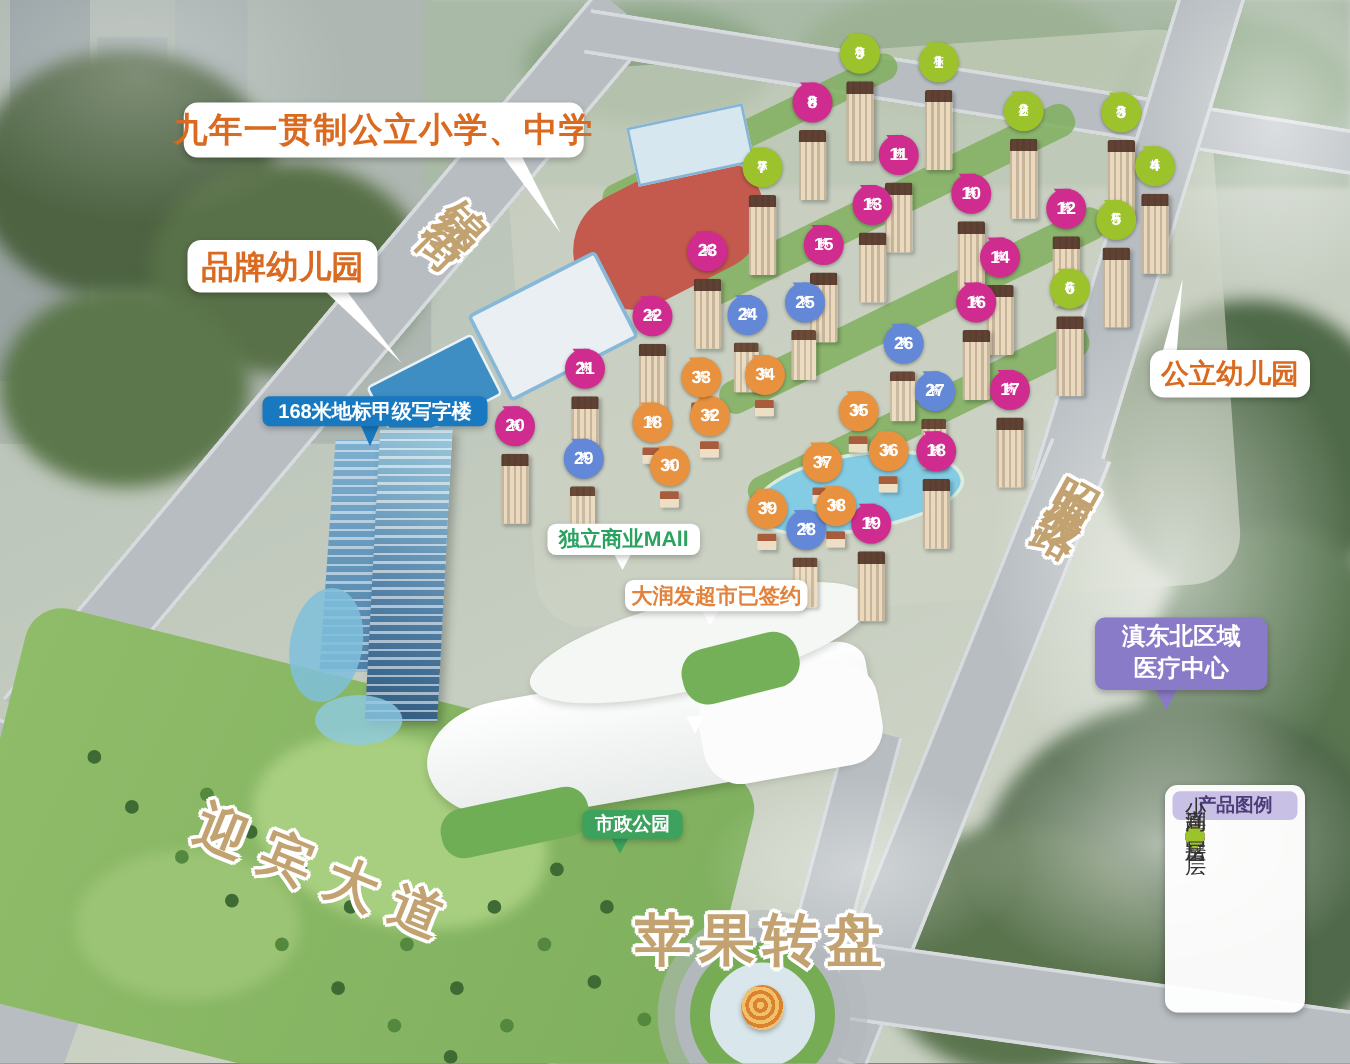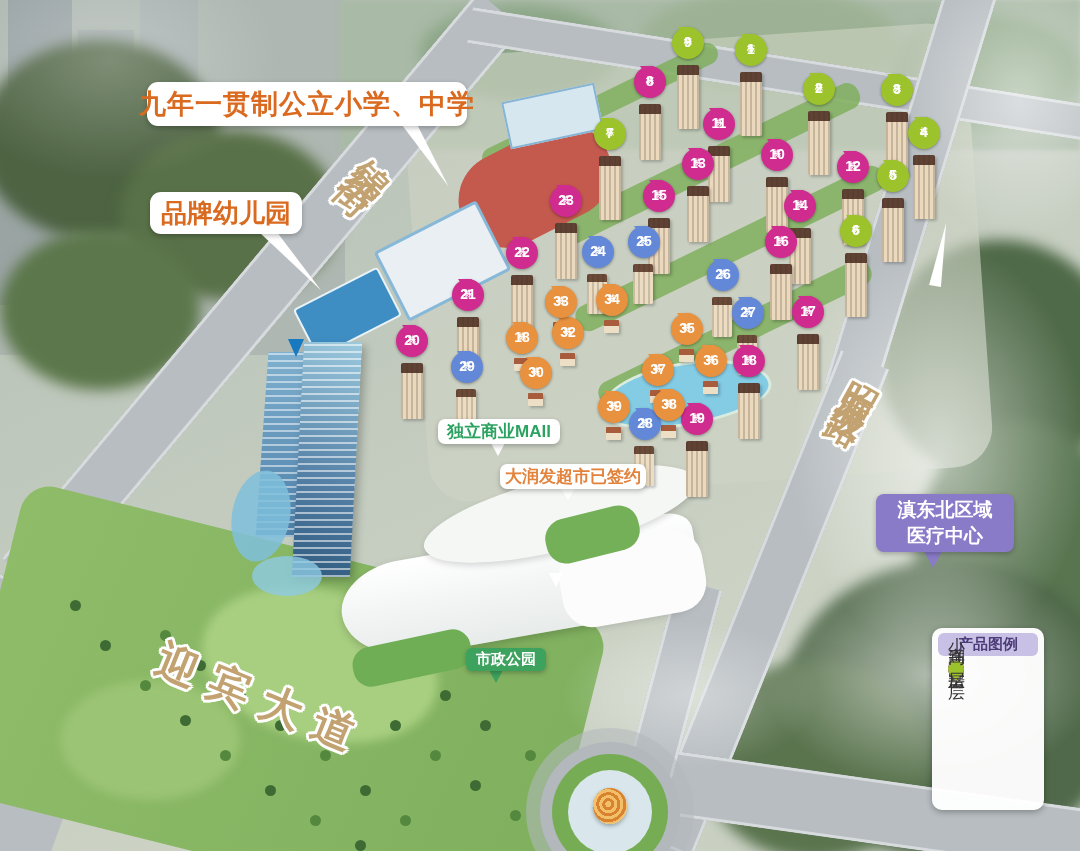--- a/index.html
+++ b/index.html
@@ -415,27 +415,30 @@
       </div>
       <div class="pin" style="--c: #e8913e; left: 598px; top: 391px;">
         <span class="n">39</span>
         <span class="s">栋</span>
       </div>
     </div>
 
   <div class="roadname rn-vert rn-jinxiu">锦绣街</div>
   <div class="roadname rn-vert rn-zhaoma">昭麻二级路</div>
   <div class="roadname rn-yingbin">迎宾大道</div>
+  <div class="roadname rn-pingguo">苹果转盘</div>
 
   <div class="tail tail-school"></div>
   <div class="lbl lbl-school">九年一贯制公立小学、中学</div>
   <div class="tail tail-brandkg"></div>
   <div class="lbl lbl-brandkg">品牌幼儿园</div>
   <div class="tail tail-pubkg"></div>
+  <div class="lbl lbl-pubkg">公立幼儿园</div>
   <div class="tail tail-office"></div>
+  <div class="lbl lbl-office">168米地标甲级写字楼</div>
   <div class="tail tail-mall"></div>
   <div class="lbl lbl-mall">独立商业MAll</div>
   <div class="tail tail-supermarket"></div>
   <div class="lbl lbl-supermarket">大润发超市已签约</div>
   <div class="tail tail-hotel"></div>
   <div class="tail tail-park"></div>
   <div class="lbl lbl-park">市政公园</div>
   <div class="tail tail-medical"></div>
   <div class="lbl lbl-medical">
     <span style="position:static">滇东北区域</span>

